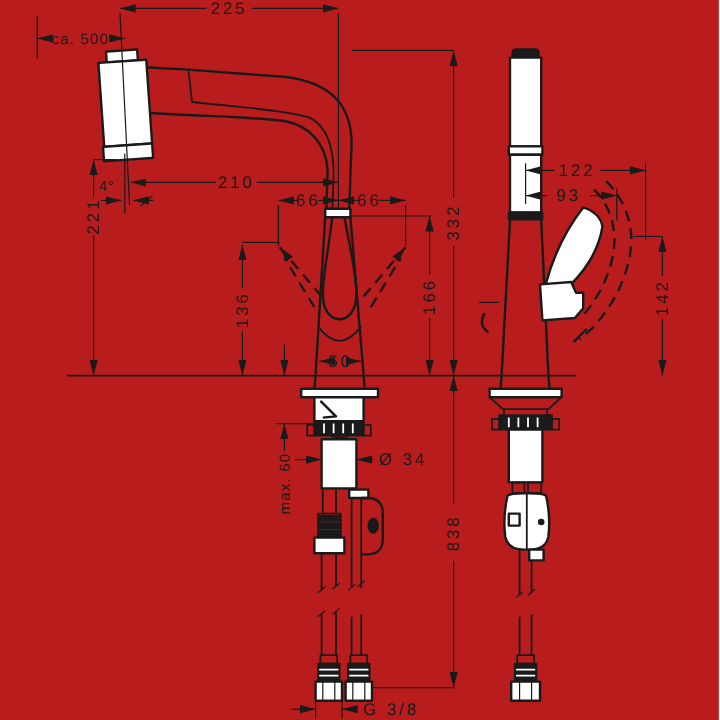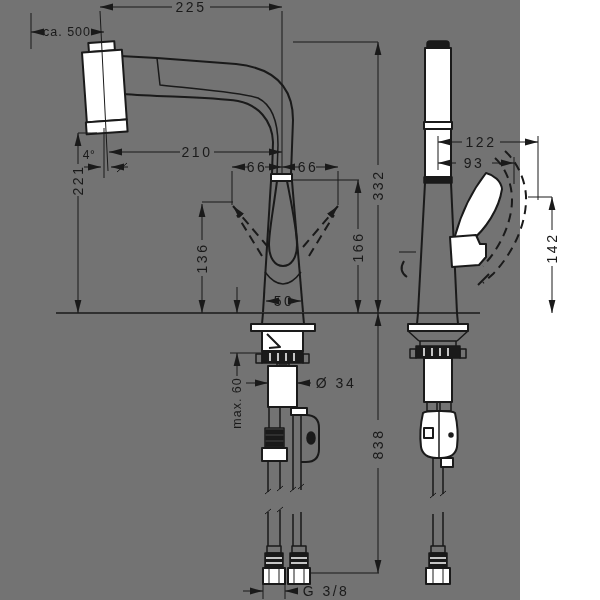--- a/index.html
+++ b/index.html
@@ -1,16 +1,16 @@
 <!DOCTYPE html>
 <html><head>
 <meta charset="utf-8">
 <style>
   html,body{margin:0;padding:0;background:#ffffff;width:600px;height:600px;overflow:hidden}
-  .canvas{width:520px;height:600px;background:#737373}
+  .canvas{width:599px;height:600px;background:#b91c1c}
   svg{display:block}
   svg *{stroke-linecap:butt;stroke-linejoin:round}
   .o2{stroke:#1a1a1a;stroke-width:2;fill:none}
   .o2f{stroke:#1a1a1a;stroke-width:2;fill:#ffffff}
   .o15{stroke:#1a1a1a;stroke-width:1.5;fill:none}
   .o1{stroke:#1a1a1a;stroke-width:1;fill:none}
   .dark{stroke:#1a1a1a;stroke-width:1.5;fill:#1a1a1a}
   .wslit{stroke:#ffffff;stroke-width:1.5;fill:none}
   .dim{stroke:#1a1a1a;stroke-width:1;fill:none}
   .ext{stroke:#1a1a1a;stroke-width:1;fill:none}

